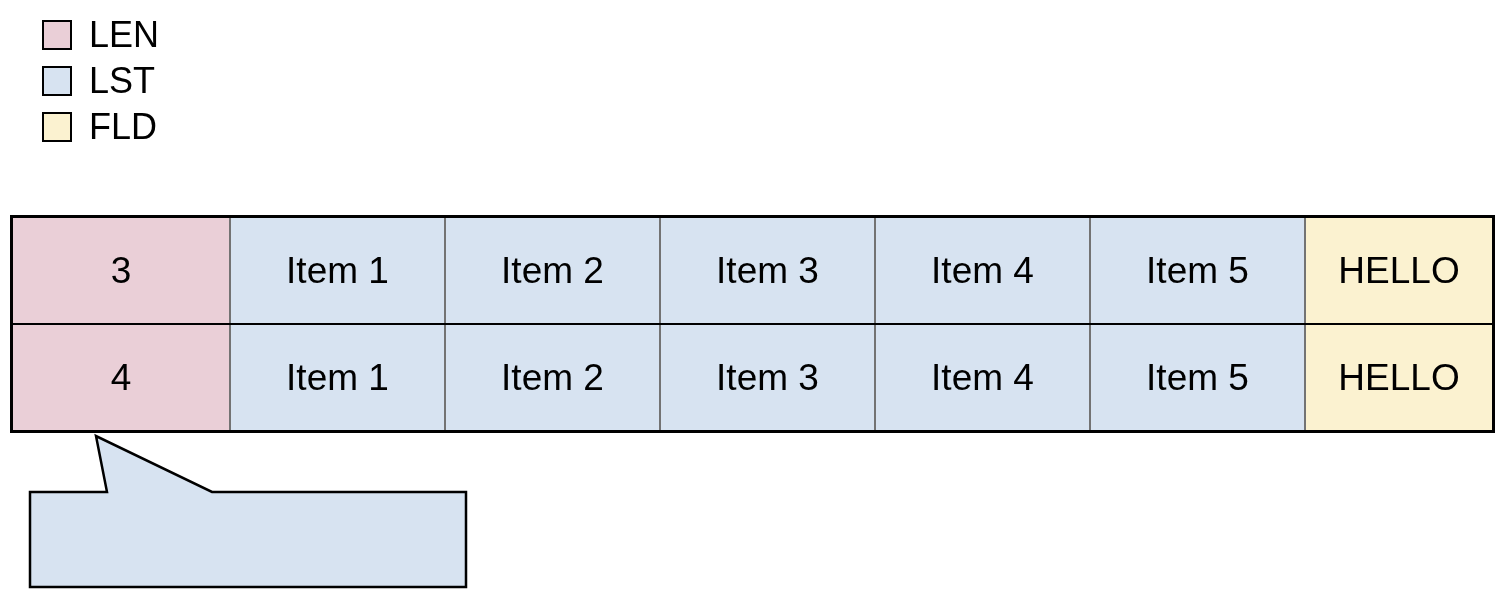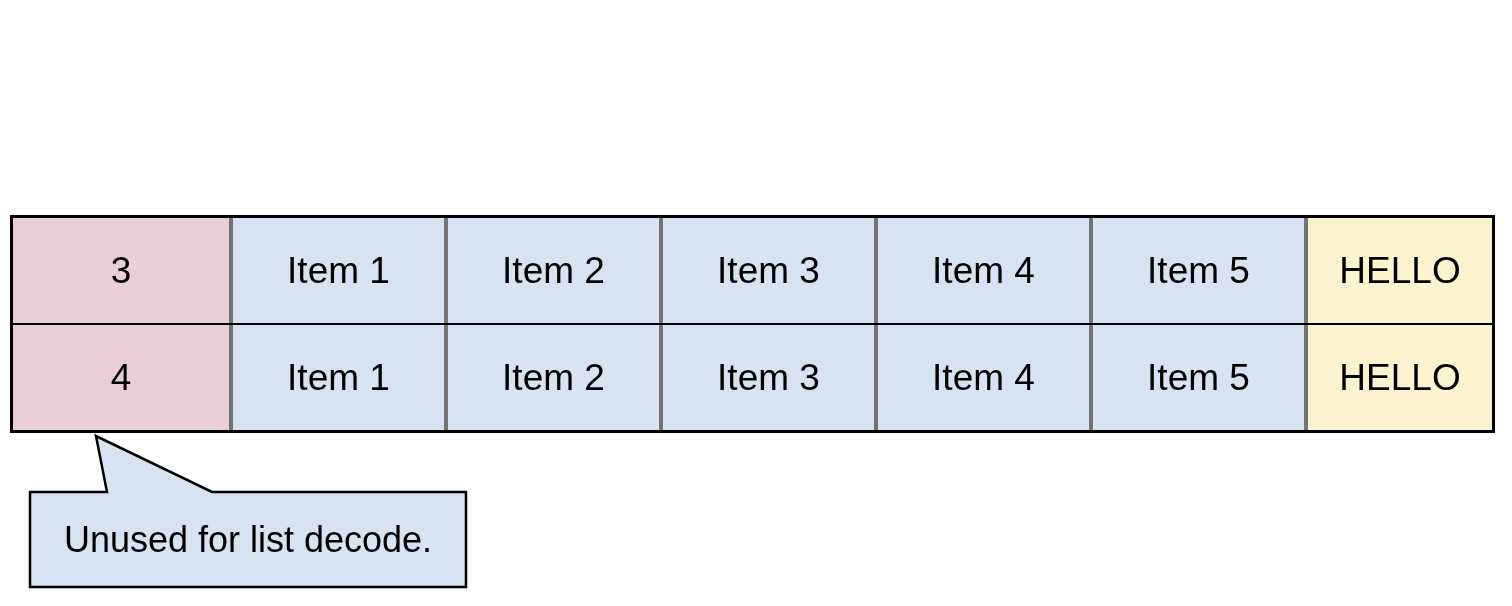--- a/index.html
+++ b/index.html
@@ -60,21 +60,21 @@
   }
   .cell {
     display: flex;
     align-items: center;
     justify-content: center;
     font-size: 37px;
     white-space: nowrap;
     box-sizing: border-box;
   }
   .cell + .cell {
-    border-left: 4px solid #737373;
+    border-left: 2px solid #737373;
   }
   .w-len { width: 216px; flex: 0 0 auto; }
   .w-lst { flex: 1 1 0; }
   .w-fld { width: 188px; flex: 0 0 auto; }
 
   
   .overlay {
     position: absolute;
     left: 0;
     top: 0;
@@ -93,20 +93,34 @@
     text-align: center;
     font-size: 36px;
     line-height: 42px;
   }
 </style>
 </head>
 <body>
 
 <div id="canvas">
 
+  <div class="legend">
+    <div class="legend-row">
+      <span class="swatch" style="background-color: rgb(234, 207, 215);"></span>
+      <span class="legend-label">LEN</span>
+    </div>
+    <div class="legend-row">
+      <span class="swatch" style="background-color: rgb(215, 227, 241);"></span>
+      <span class="legend-label">LST</span>
+    </div>
+    <div class="legend-row">
+      <span class="swatch" style="background-color: rgb(251, 242, 208);"></span>
+      <span class="legend-label">FLD</span>
+    </div>
+  </div>
 
   <div class="byte-table">
     <div class="trow">
       <div class="cell w-len" style="background-color: rgb(234, 207, 215);">3</div>
       <div class="cell w-lst" style="background-color: rgb(215, 227, 241);">Item 1</div>
       <div class="cell w-lst" style="background-color: rgb(215, 227, 241);">Item 2</div>
       <div class="cell w-lst" style="background-color: rgb(215, 227, 241);">Item 3</div>
       <div class="cell w-lst" style="background-color: rgb(215, 227, 241);">Item 4</div>
       <div class="cell w-lst" style="background-color: rgb(215, 227, 241);">Item 5</div>
       <div class="cell w-fld" style="background-color: rgb(251, 242, 208);">HELLO</div>
@@ -120,16 +134,15 @@
       <div class="cell w-lst" style="background-color: rgb(215, 227, 241);">Item 5</div>
       <div class="cell w-fld" style="background-color: rgb(251, 242, 208);">HELLO</div>
     </div>
   </div>
 
   <svg class="overlay" width="1512" height="606" viewBox="0 0 1512 606">
     <path d="M 30 492 L 107 492 L 96 436 L 212 492 L 466 492 L 466 587 L 30 587 Z" stroke="#000000" stroke-width="2.5" stroke-linejoin="miter" fill="#d7e3f1"></path>
   </svg>
 
   <div class="callout-text">
-    <span>Unused for list decode.</span>
   </div>
 
 </div>
 
 </body></html>

